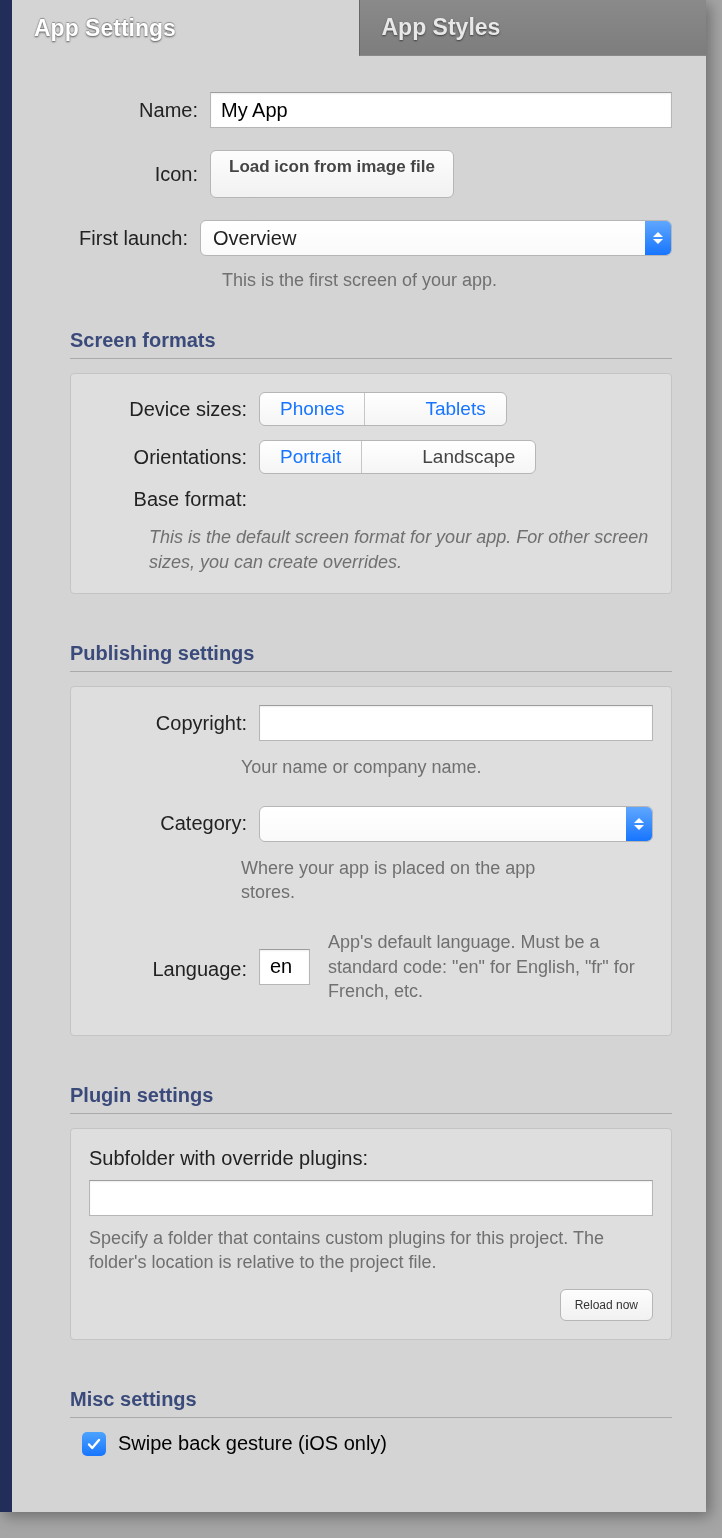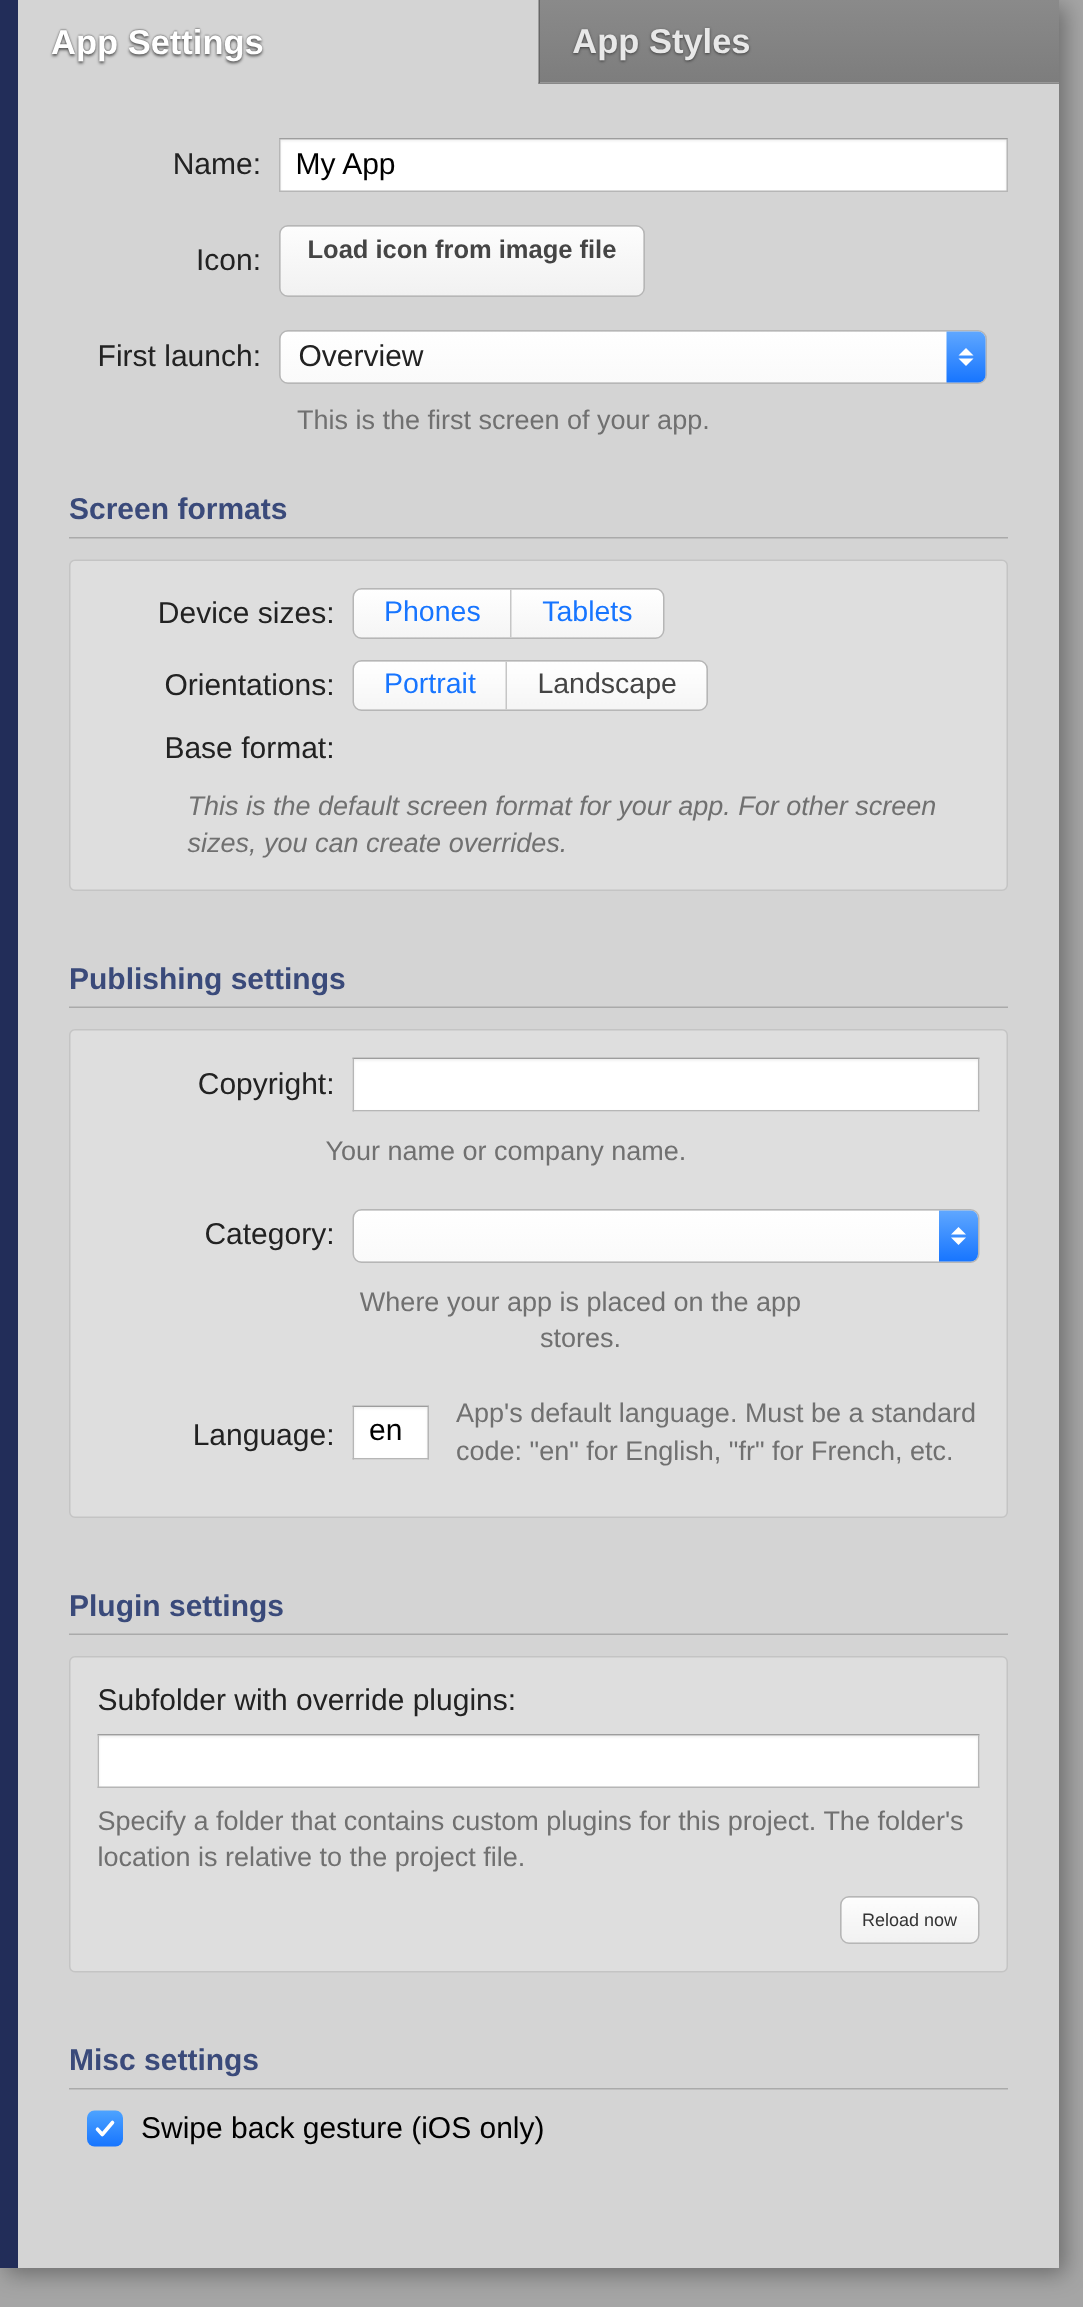--- a/index.html
+++ b/index.html
@@ -39,20 +39,21 @@
 }
 .tab-inactive {
   background: linear-gradient(#8a8a8a, #7d7d7d);
   color: #e8e8e8;
   text-shadow: 0 1px 2px rgba(0,0,0,0.55);
   border-left: 1px solid #666;
   border-bottom: 1px solid #888;
 }
 .content {
   padding: 36px 34px 10px 34px;
+  margin-left: 24px;
 }
 .row {
   display: flex;
   align-items: center;
   margin-bottom: 14px;
 }
 .label-col {
   width: 140px;
   text-align: right;
   padding-right: 12px;
@@ -146,20 +147,21 @@
   padding: 18px 18px 18px 18px;
 }
 .panel .row { margin-bottom: 14px; }
 .panel .label-col { width: 170px; font-size: 20px; }
 .seg {
   display: inline-flex;
   border-radius: 6px;
   overflow: hidden;
   border: 1px solid #b6b6b6;
   background: linear-gradient(#fff,#f5f5f5);
+  gap: 40px;
 }
 .seg .seg-btn {
   padding: 5px 20px;
   font-size: 19px;
   color: #444;
   border-right: 1px solid #c6c6c6;
 }
 .seg .seg-btn:last-child { border-right: none; }
 .seg .seg-btn.sel { color: #1775ff; font-weight: 500; }
 .select .primary { color: #222; }
@@ -294,21 +296,21 @@
 
       <div class="row" style="margin-top:26px;">
         <div class="label-col pub-label">Category:</div>
         <div class="field-col">
           <div class="select">
             <span class="primary"></span>
             <span class="caps"></span>
           </div>
         </div>
       </div>
-      <div class="hint2" style="max-width:340px;text-align:center;">Where your app is placed on the app stores.</div>
+      <div class="hint2" style="max-width:340px;">Where your app is placed on the app stores.</div>
 
       <div class="row lang-row" style="margin-top:26px; align-items:center;">
         <div class="label-col pub-label" style="padding-top:6px;">Language:</div>
         <input class="text" type="text" value="en" style="">
         <div class="lang-hint">App's default language. Must be a standard code: "en" for English, "fr" for French, etc.</div>
       </div>
     </div>
 
     <div class="section-title" style="margin-top:48px;">Plugin settings</div>
     <hr class="section-rule">

